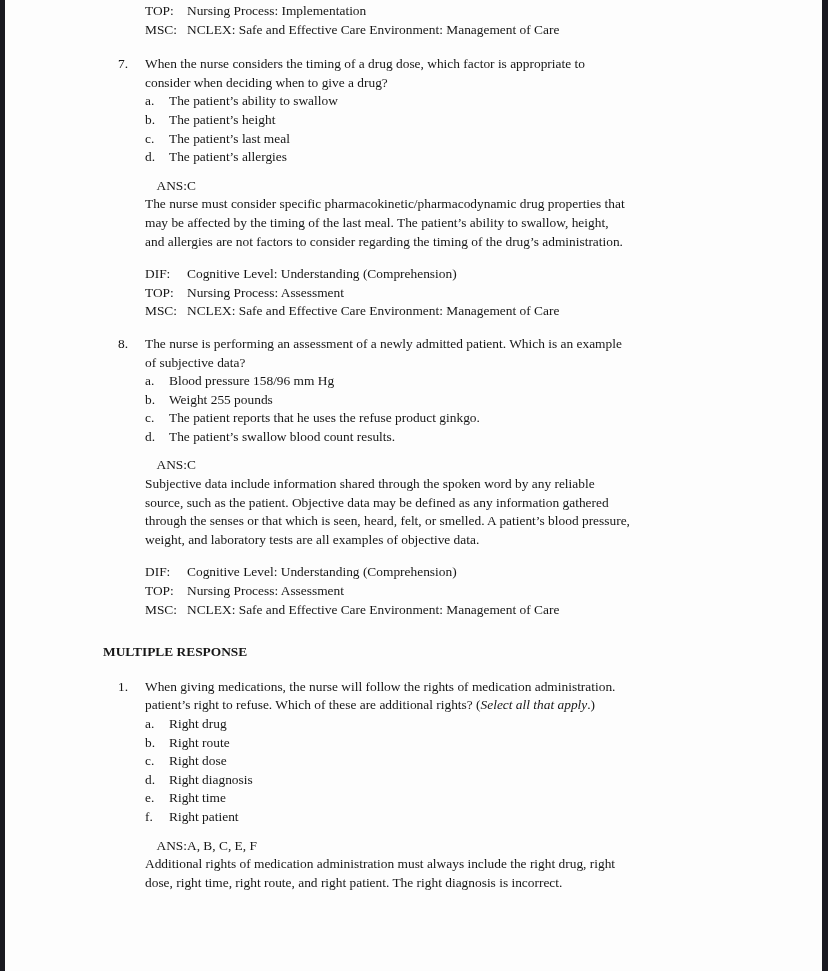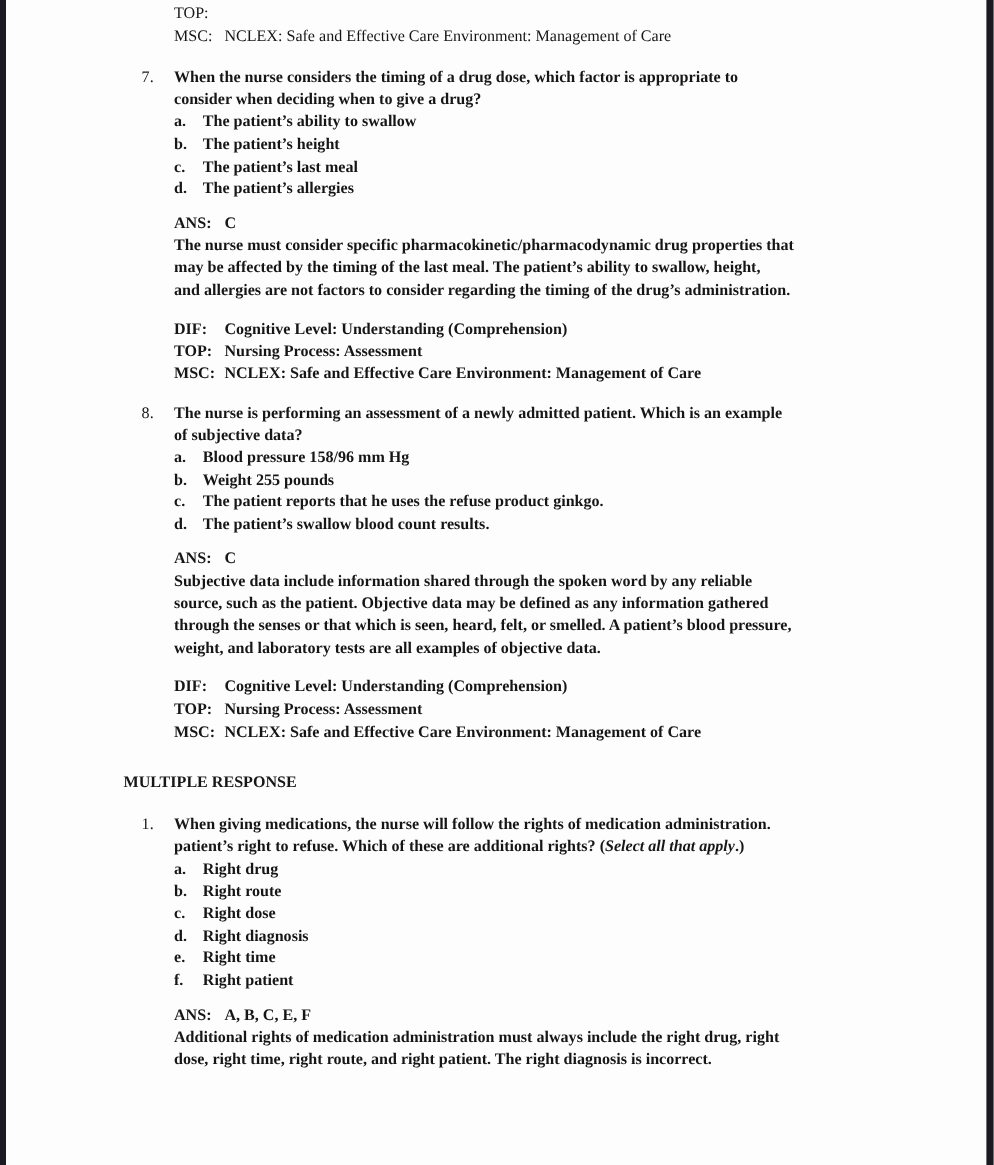--- a/index.html
+++ b/index.html
@@ -36,29 +36,29 @@
 
   .meta-block { margin-left: 145px; }
   .meta-row { display: flex; white-space: nowrap; }
   .meta-label { width: 42px; flex: none; }
 
   .question { display: flex; margin-left: 118px; }
   .q7 { margin-top: 16px; }
   .q8 { margin-top: 14px; }
   .qmr1 { margin-top: 16px; }
   .qnum { width: 27px; flex: none; }
-  .qbody { flex: none; max-width: 660px; font-weight: bold; }
+  .qbody { flex: none; max-width: 660px; }
 
   .line { white-space: nowrap; }
 
   .opt { display: flex; white-space: nowrap; }
   .opt-letter { width: 24px; flex: none; }
 
   .answer-block { margin-top: 10px; }
-  .ans-row { display: flex; white-space: nowrap; }
+  .ans-row { display: flex; white-space: nowrap; text-align: right; }
   .ans-label { width: 42px; flex: none; }
 
   .qmeta { margin-top: 14px; }
 
   .section-heading {
     margin-left: 103px;
     margin-top: 24px;
     font-weight: bold;
     white-space: nowrap;
   }
@@ -69,20 +69,21 @@
 <body>
 
 <div class="edge-bar left"></div>
 <div class="edge-bar right"></div>
 
 <div class="content">
 
   <div class="meta-block">
     <div class="meta-row">
       <span class="meta-label">TOP:</span>
+      <span class="meta-text">Nursing Process: Implementation</span>
     </div>
     <div class="meta-row">
       <span class="meta-label">MSC:</span>
       <span class="meta-text">NCLEX: Safe and Effective Care Environment: Management of Care</span>
     </div>
   </div>
 
   <div class="question q7">
     <span class="qnum">7.</span>
     <div class="qbody">

